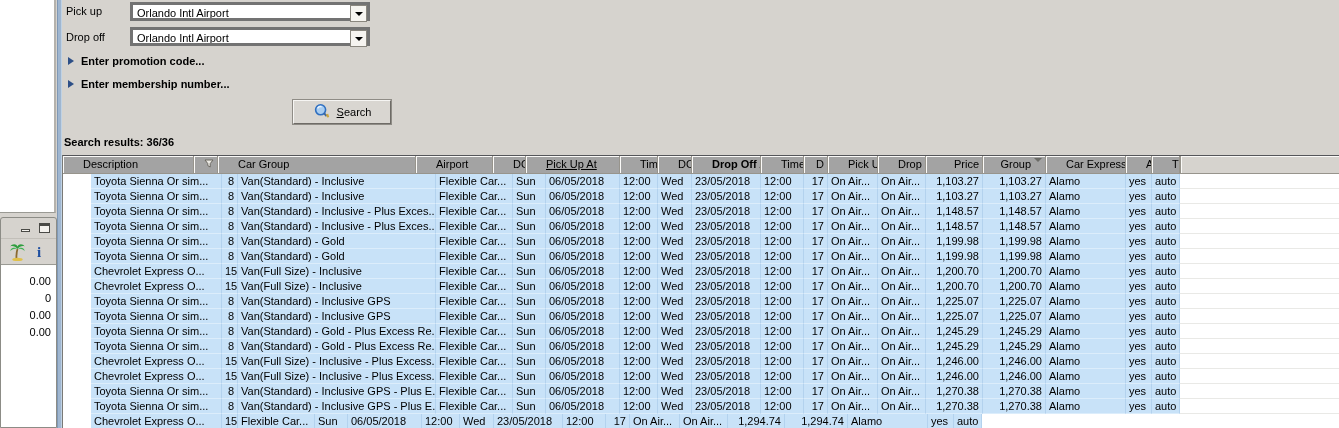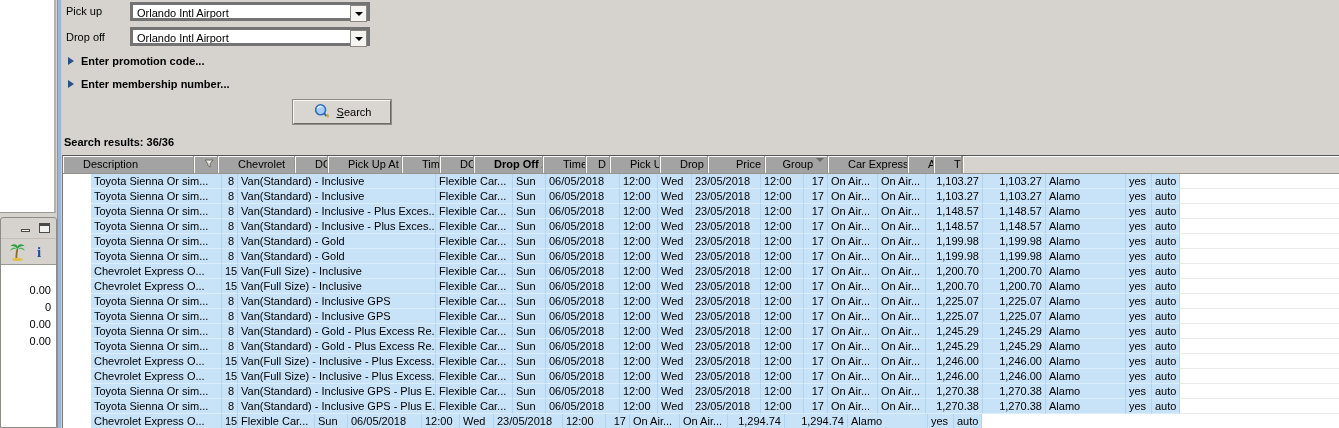--- a/index.html
+++ b/index.html
@@ -14,21 +14,21 @@
   .left-bottom-panel { position:absolute; left:0; top:217px; width:57px; height:211px;
     background:#d6d3ce; border:1px solid #8c8c86; border-radius:3px 3px 0 0; display:flex; flex-direction:column; }
   .panel-titlebar { height:21px; display:flex; align-items:center; justify-content:flex-end; gap:5px; padding-right:5px;
     border-bottom:1px solid #c2bfb9; }
   .wbtn { display:inline-flex; align-items:center; justify-content:center; width:14px; height:12px; cursor:default; }
   .min-glyph { width:9px; height:3px; border:1px solid #4a4a46; background:#f4f2ee; margin-top:4px; }
   .max-glyph { width:11px; height:10px; border:1px solid #4a4a46; border-top:3px solid #4a4a46; background:#f4f2ee; }
   .panel-toolbar { height:26px; display:flex; align-items:center; gap:10px; padding-left:7px;
     border-bottom:1px solid #9a9a94; background:#d6d3ce; }
   .info-glyph { font-family:"Liberation Serif", serif; font-weight:bold; font-size:15px; color:#1f4fa0; line-height:16px; }
-  .panel-body { flex:1; background:#fff; border-top:1px solid #fdfdfb; padding-top:16px; }
+  .panel-body { flex:1; background:#fff; border-top:1px solid #fdfdfb; padding-top:7px; }
   .total-line { height:17px; line-height:17px; text-align:right; padding-right:5px; }
 
   
   .form-label { position:absolute; color:#000; }
   .combo { position:absolute; width:240px; height:19px; background:#fff; border:3px solid #737373; display:flex; }
   .combo-value { flex:1; line-height:17px; padding-left:4px; white-space:nowrap; overflow:hidden; }
   .combo-btn { width:17px; height:17px; background:#f6f4f0; border-left:1px solid #a8a59e; border:1px solid #8a877f;
     display:flex; align-items:center; justify-content:center; }
   .down-tri { width:0; height:0; border-left:4px solid transparent; border-right:4px solid transparent; border-top:4px solid #000; }
 
@@ -137,27 +137,30 @@
 <div class="grid">
   <div class="grid-header">
       <div class="hcell" style="width: 131px;">
         <span>Description</span>
       </div>
       <div class="hcell al-right" style="width: 16px;">
         <span><svg width="10" height="9" viewBox="0 0 10 9">
             <path d="M1 1h8L6.2 4.6V8L3.8 6.6V4.6z" fill="#eceae4" stroke="#6b6861" stroke-width="1"></path>
           </svg></span>
       </div>
+      <div class="hcell" style="width: 198px;">
+        <span>Car Group</span>
+      </div>
       <div class="hcell" style="width: 77px;">
-        <span>Chevrolet</span>
+        <span>Airport</span>
       </div>
       <div class="hcell" style="width: 33px;">
         <span>DOW</span>
       </div>
-      <div class="hcell" style="width: 74px;">
+      <div class="hcell" style="width: 94px; text-decoration: underline;">
         <span>Pick Up At</span>
       </div>
       <div class="hcell" style="width: 38px;">
         <span>Time</span>
       </div>
       <div class="hcell" style="width: 34px;">
         <span>DOW</span>
       </div>
       <div class="hcell" style="width: 69px; font-weight: bold;">
         <span>Drop Off At</span>

